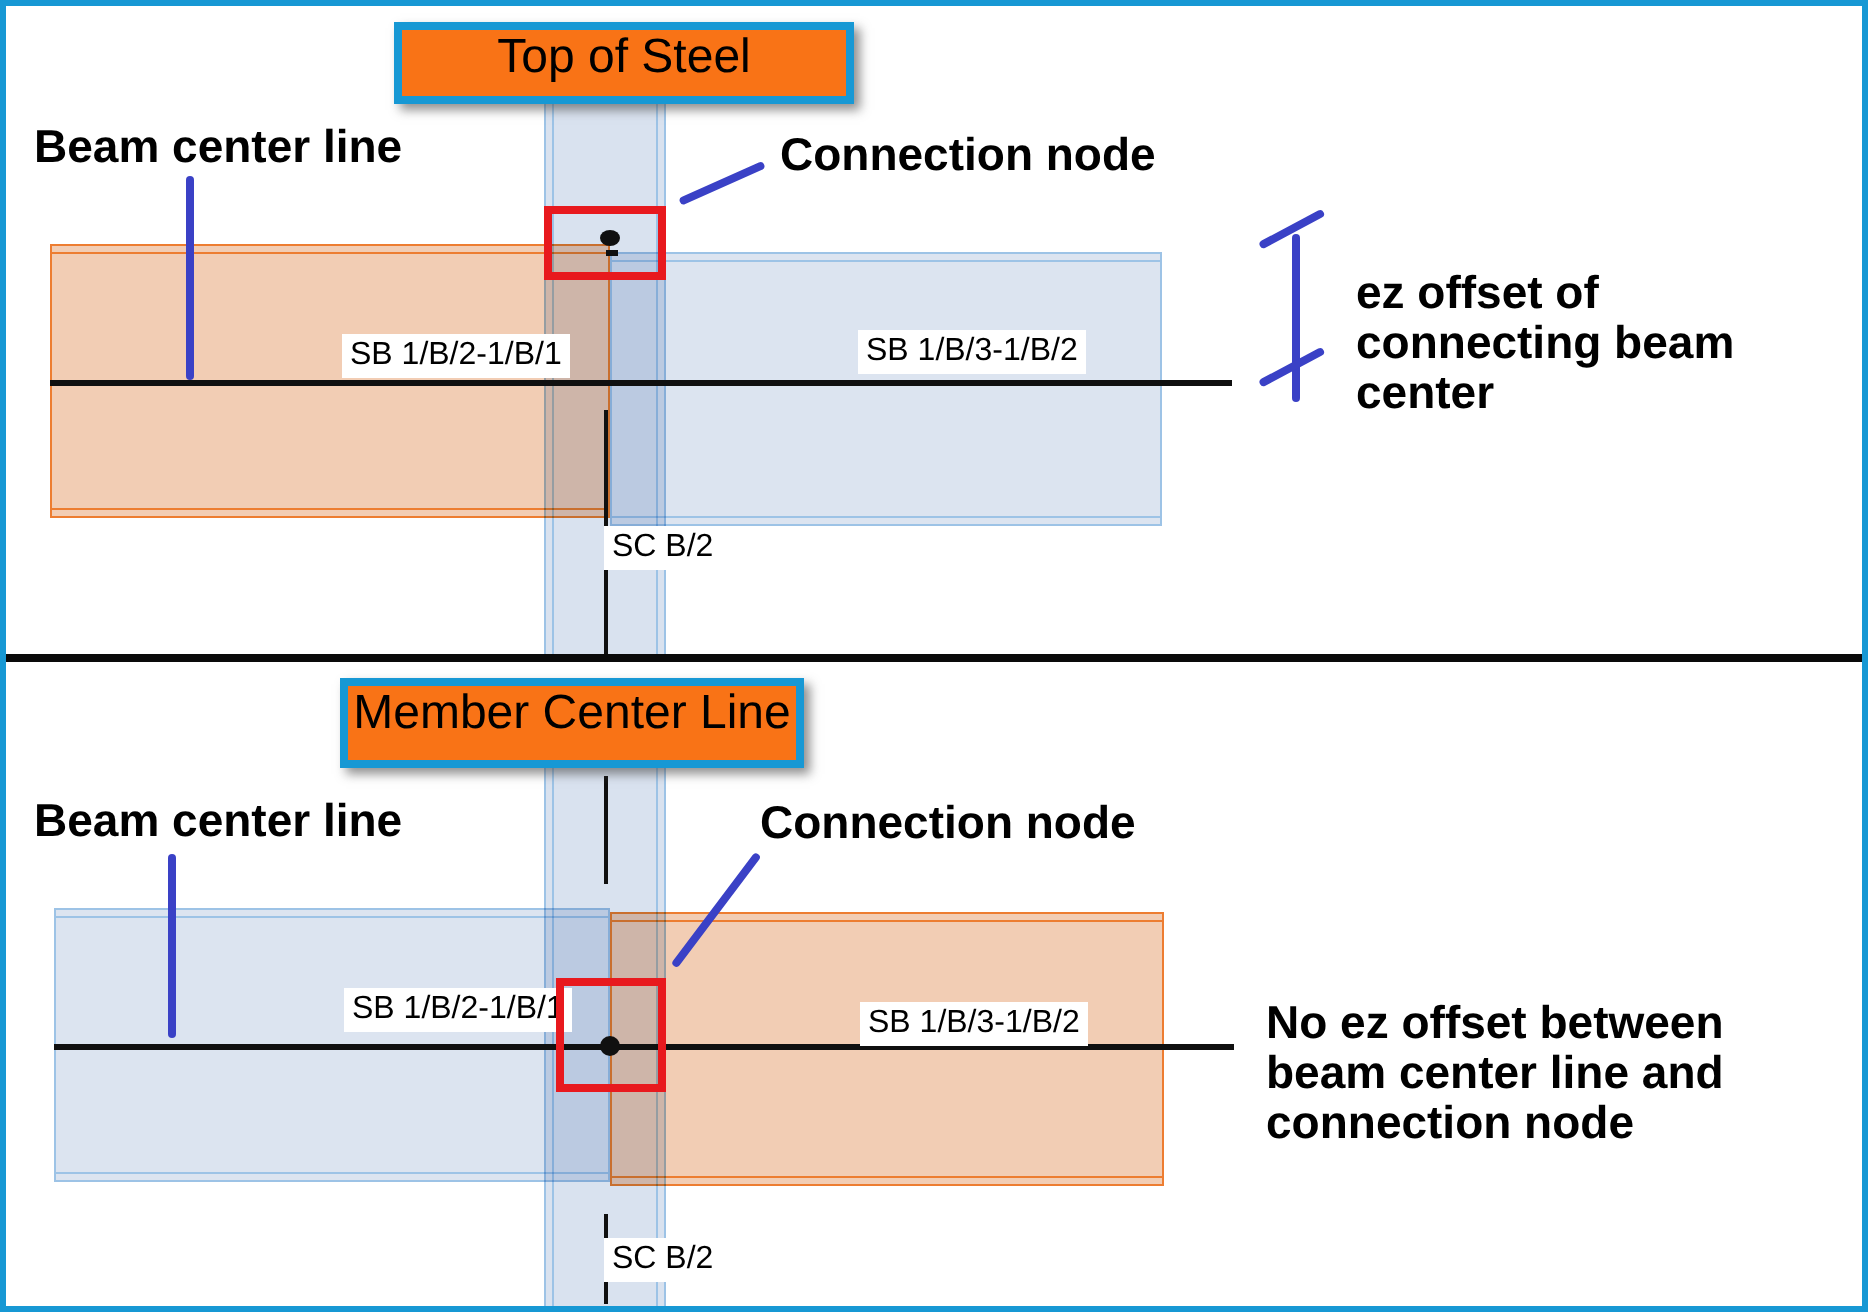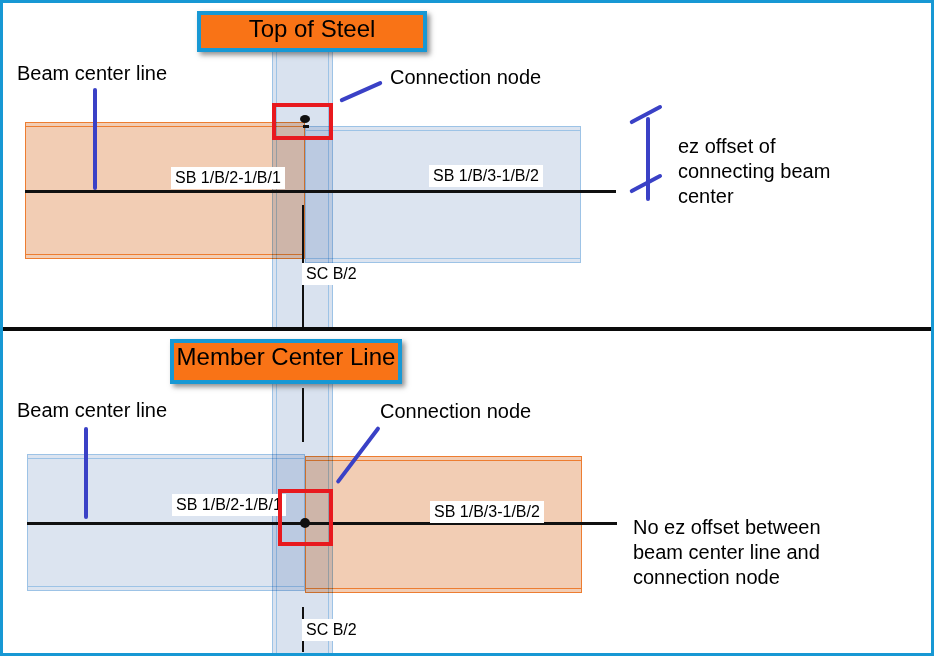--- a/index.html
+++ b/index.html
@@ -25,21 +25,21 @@
   .column::after  { content:""; position:absolute; top:0; bottom:0; right:3px; border-right:1px solid currentColor; }
 
   .bline  { position:absolute; background:#101010; z-index:3; }
   .mlabel { position:absolute; background:#ffffff; color:#000; font-size:16px; line-height:20px;
             padding:1px 4px; white-space:nowrap; z-index:4; }
   .redbox { position:absolute; box-sizing:border-box; border:4px solid #E8191E; z-index:6; }
   .node   { position:absolute; background:#101010; z-index:7; }
   .round  { border-radius:50%; }
   .ptr    { position:absolute; background:#3A41C6; border-radius:2px; z-index:7; }
   .rot    { transform-origin:0 50%; }
-  .txt    { position:absolute; color:#000; font-size:20px; line-height:25px; z-index:8; }
+  .txt    { position:absolute; color:#000; font-size:23px; line-height:25px; z-index:8;font-weight:bold; }
   .titlebox {
     position:absolute; box-sizing:border-box; background:#f97316; border:4px solid #1798D4;
     display:flex; align-items:flex-start; justify-content:center; font-size:24px; color:#000;
     z-index:10; box-shadow:3px 3px 5px rgba(70,70,70,0.6);
   }
 </style>
 </head>
 <body>
 
 <div class="stage">
@@ -89,20 +89,20 @@
   <div class="mlabel" style="left:302px; top:619px;">SC B/2</div>
 
   <div class="redbox" style="left:278px; top:489px; width:55px; height:57px;"></div>
   <div class="node round" style="left:300px; top:518px; width:10px; height:10px;"></div>
 
   <div class="ptr" style="left:84px; top:427px; width:4px; height:92px;"></div>
   <div class="ptr rot" style="left:337px; top:481px; width:70px; height:4px; transform:rotate(-53deg);"></div>
 
   <div class="txt" style="left:17px; top:398px;">Beam center line</div>
   <div class="txt" style="left:380px; top:399px;">Connection node</div>
-  <div class="txt" style="left:633px; top:515px; width:230px;">No ez offset between beam center line and connection node</div>
+  <div class="txt" style="left:633px; top:499px; width:230px;">No ez offset between beam center line and connection node</div>
 
   <div class="titlebox" style="left:170px; top:339px; width:232px; height:45px;">
     <span>Member Center Line</span>
   </div>
 
   <div class="frame"></div>
 </div>
 
 </body></html>

